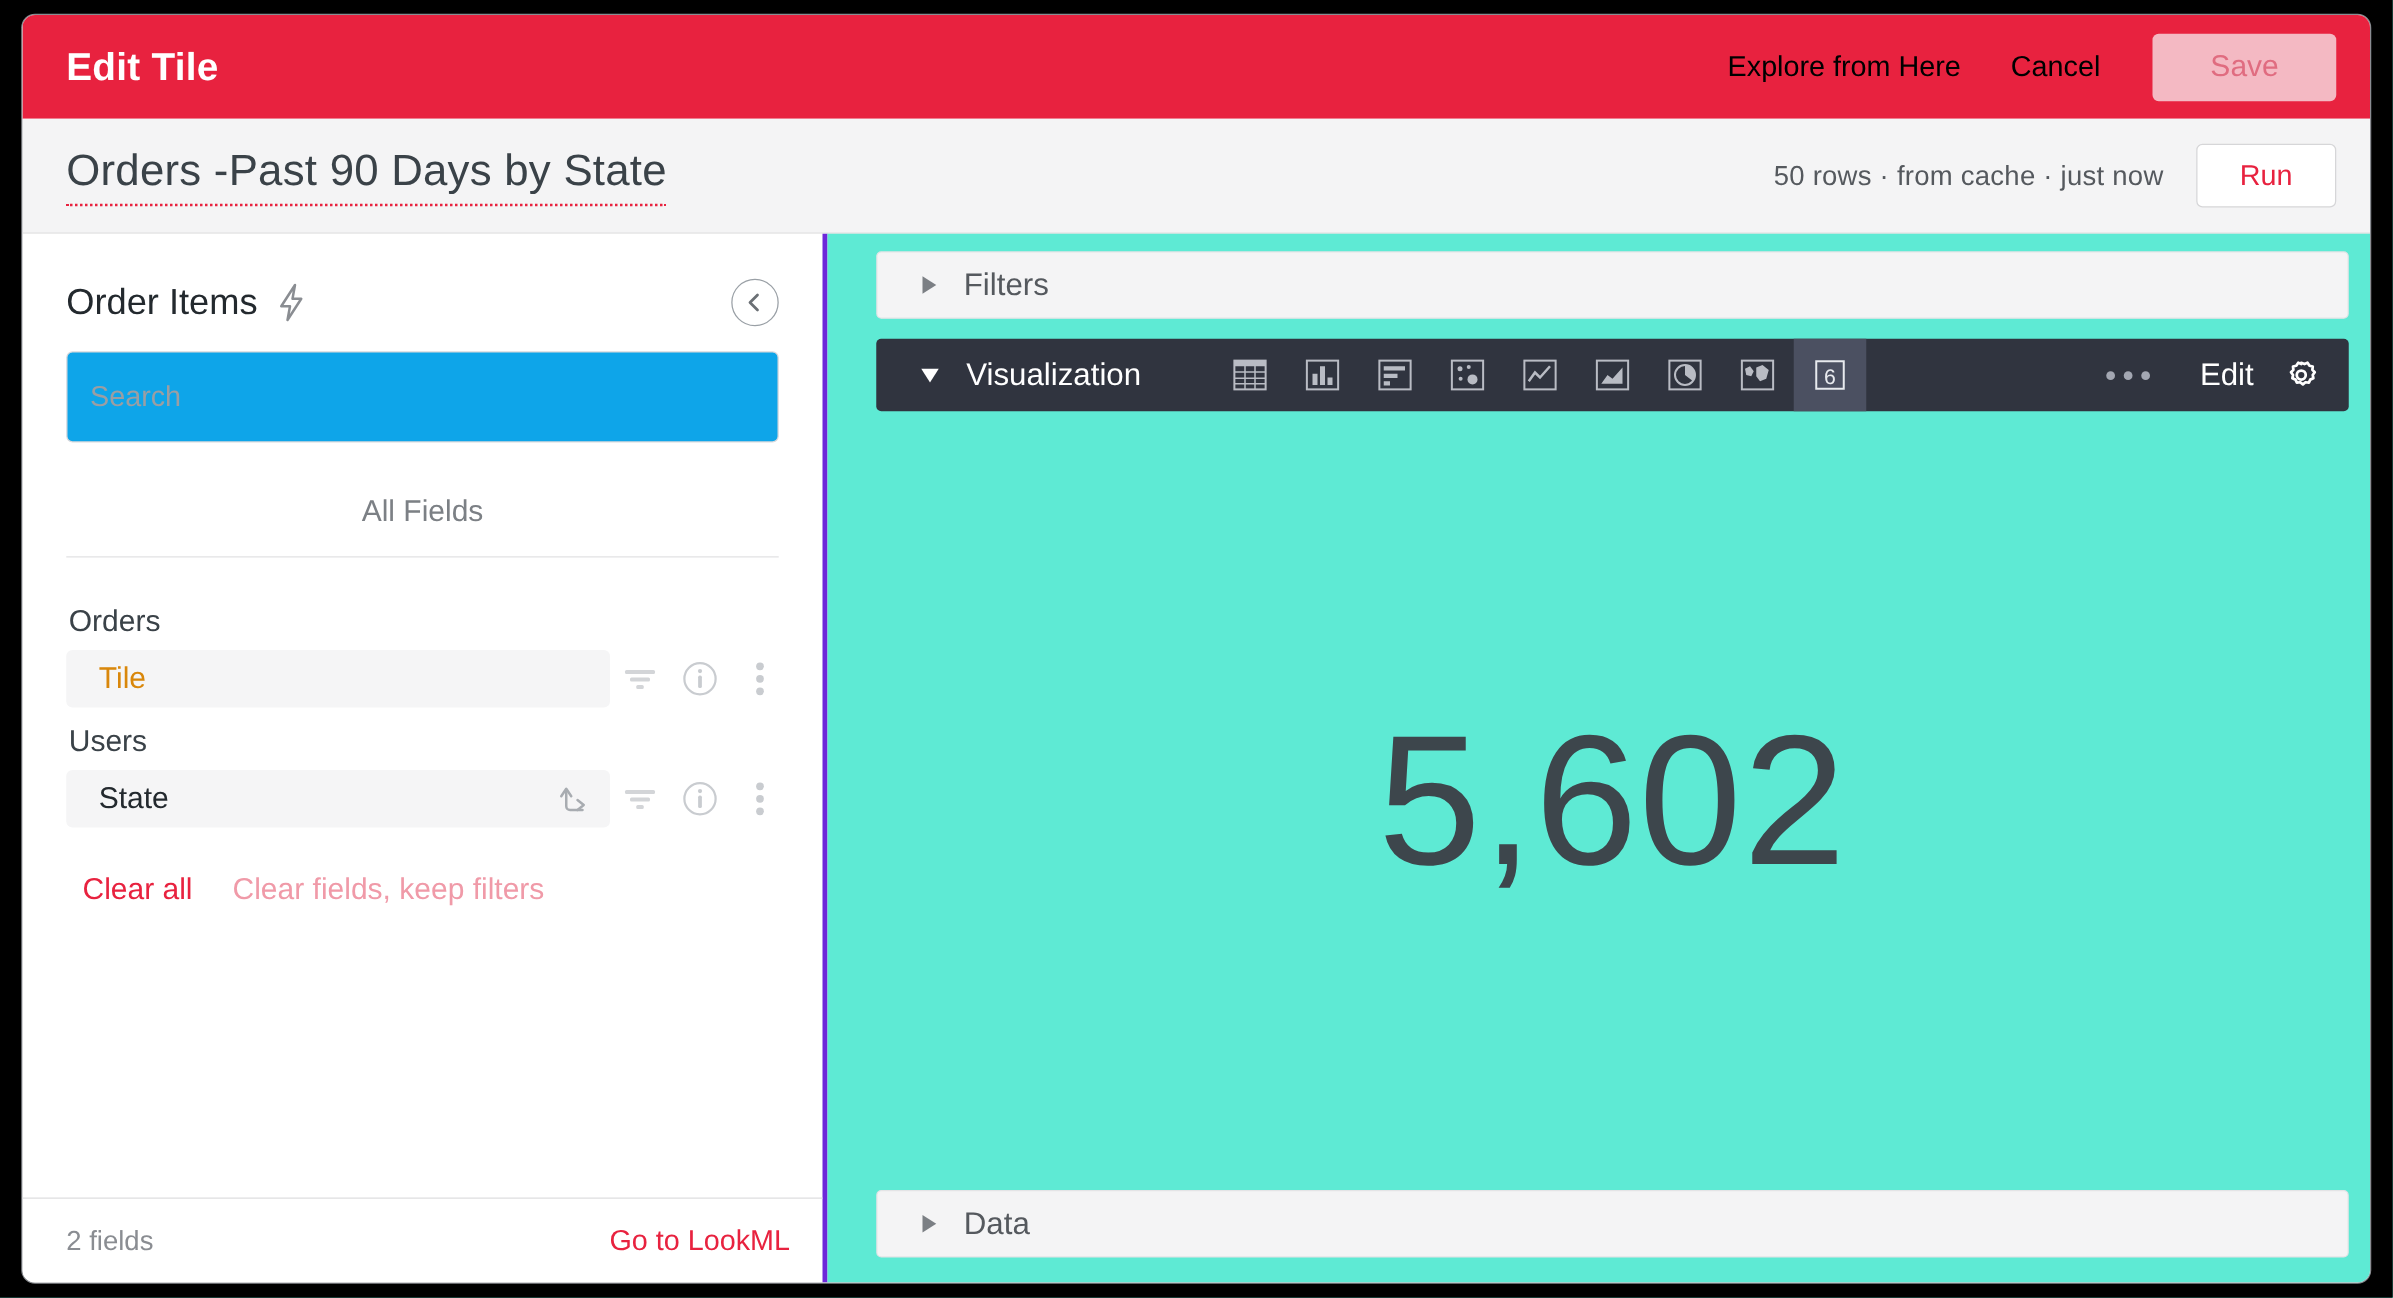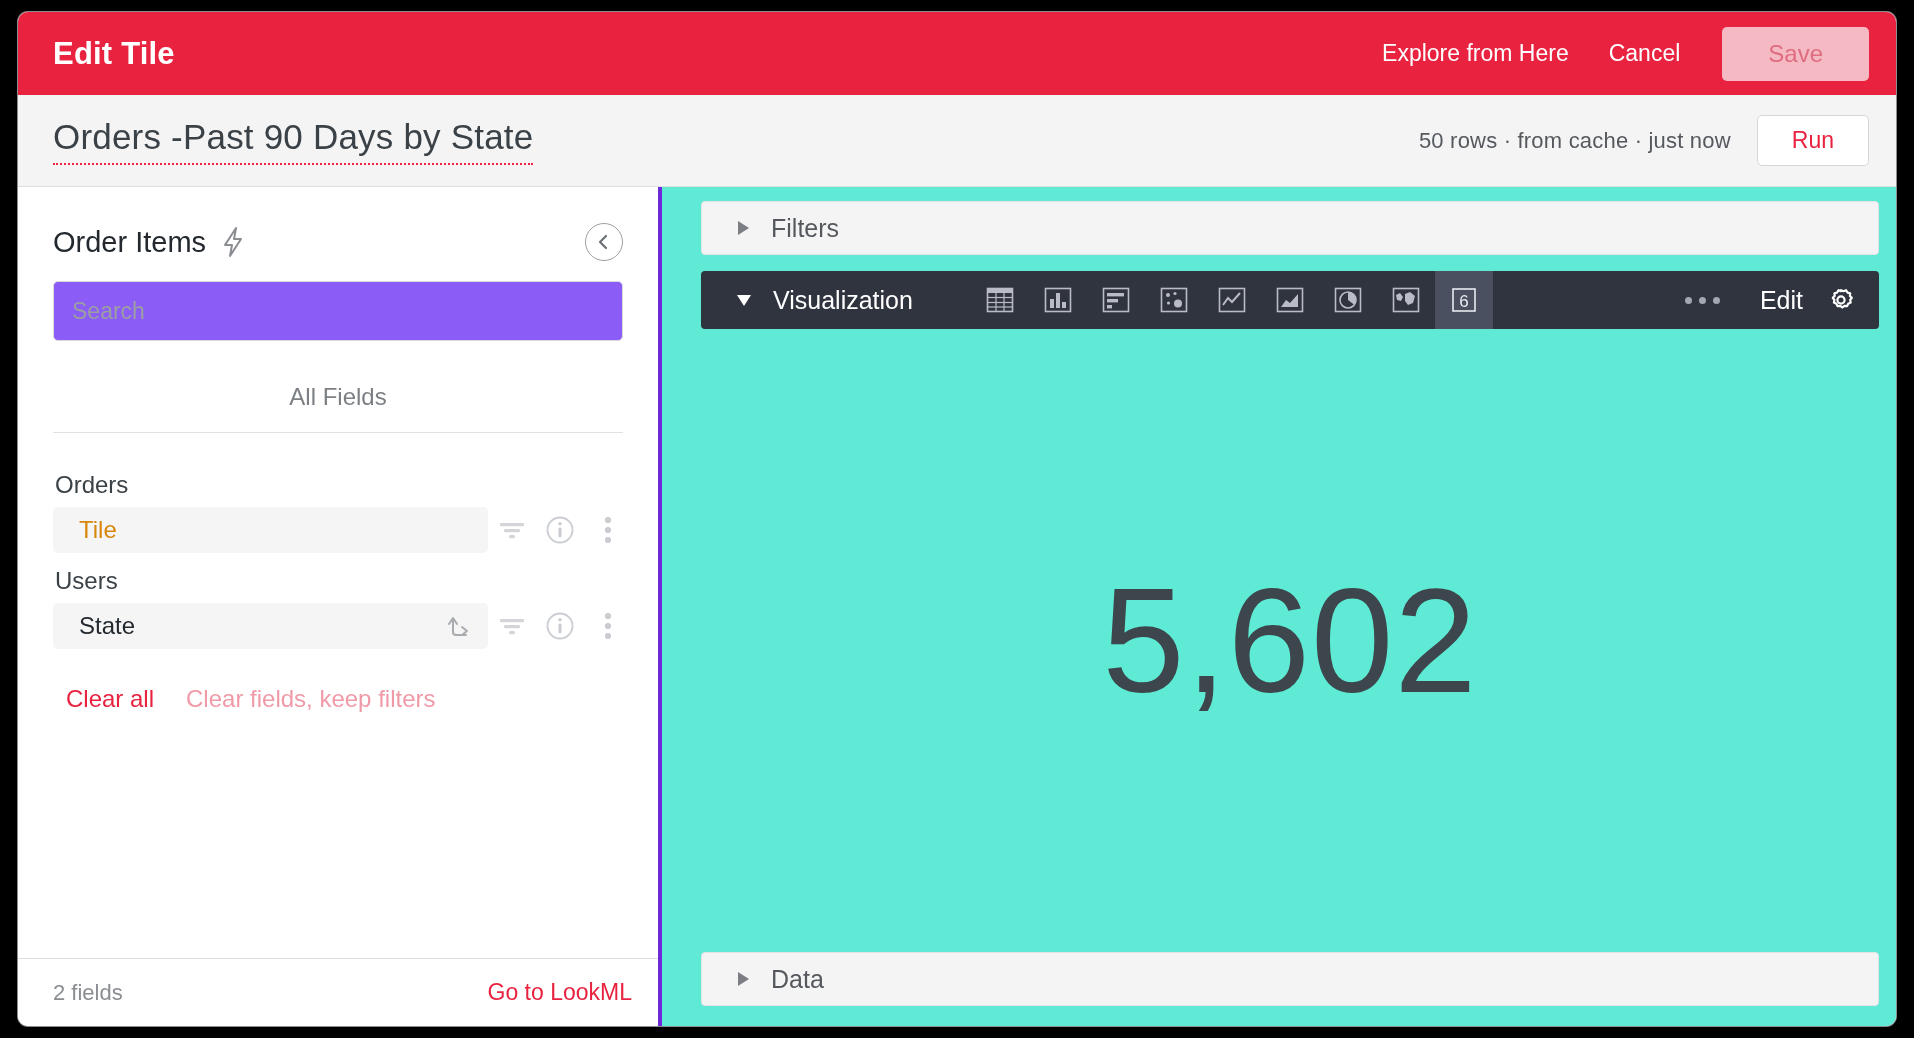--- a/index.html
+++ b/index.html
@@ -36,21 +36,21 @@
     font-weight: 700;
     letter-spacing: .2px;
   }
   .topbar-actions {
     margin-left: auto;
     display: flex;
     align-items: center;
     gap: 0;
   }
   .topbar-link {
-    color: #ffffff;
+    color: #000000;
     font-size: 23px;
     padding: 10px 20px;
     cursor: pointer;
     white-space: nowrap;
   }
   .save-btn {
     margin-left: 22px;
     background: #f4b9c3;
     color: #e06c80;
     font-size: 24px;
@@ -139,28 +139,28 @@
     margin-left: auto;
     width: 38px; height: 38px;
     border: 1.6px solid #9aa0a6;
     border-radius: 50%;
     display: flex; align-items: center; justify-content: center;
     cursor: pointer;
   }
   .search-wrap { padding: 20px 35px 0 35px; }
   .search-input {
     width: 100%;
-    height: 60px;
+    height: 73px;
     border: 1px solid #d9d9dc;
     border-radius: 5px;
     padding: 0 18px;
     font-size: 23px;
     font-family: inherit;
     color: #23292e;
-    background: #8b5cf6;
+    background: #0ea5e9;
   }
   .search-input::placeholder { color: #9b9ea3; }
 
   .tabs {
     display: flex;
     margin: 32px 35px 0 35px;
     border-bottom: 1px solid #e2e2e4;
   }
   .tab {
     flex: 1 1 0;

